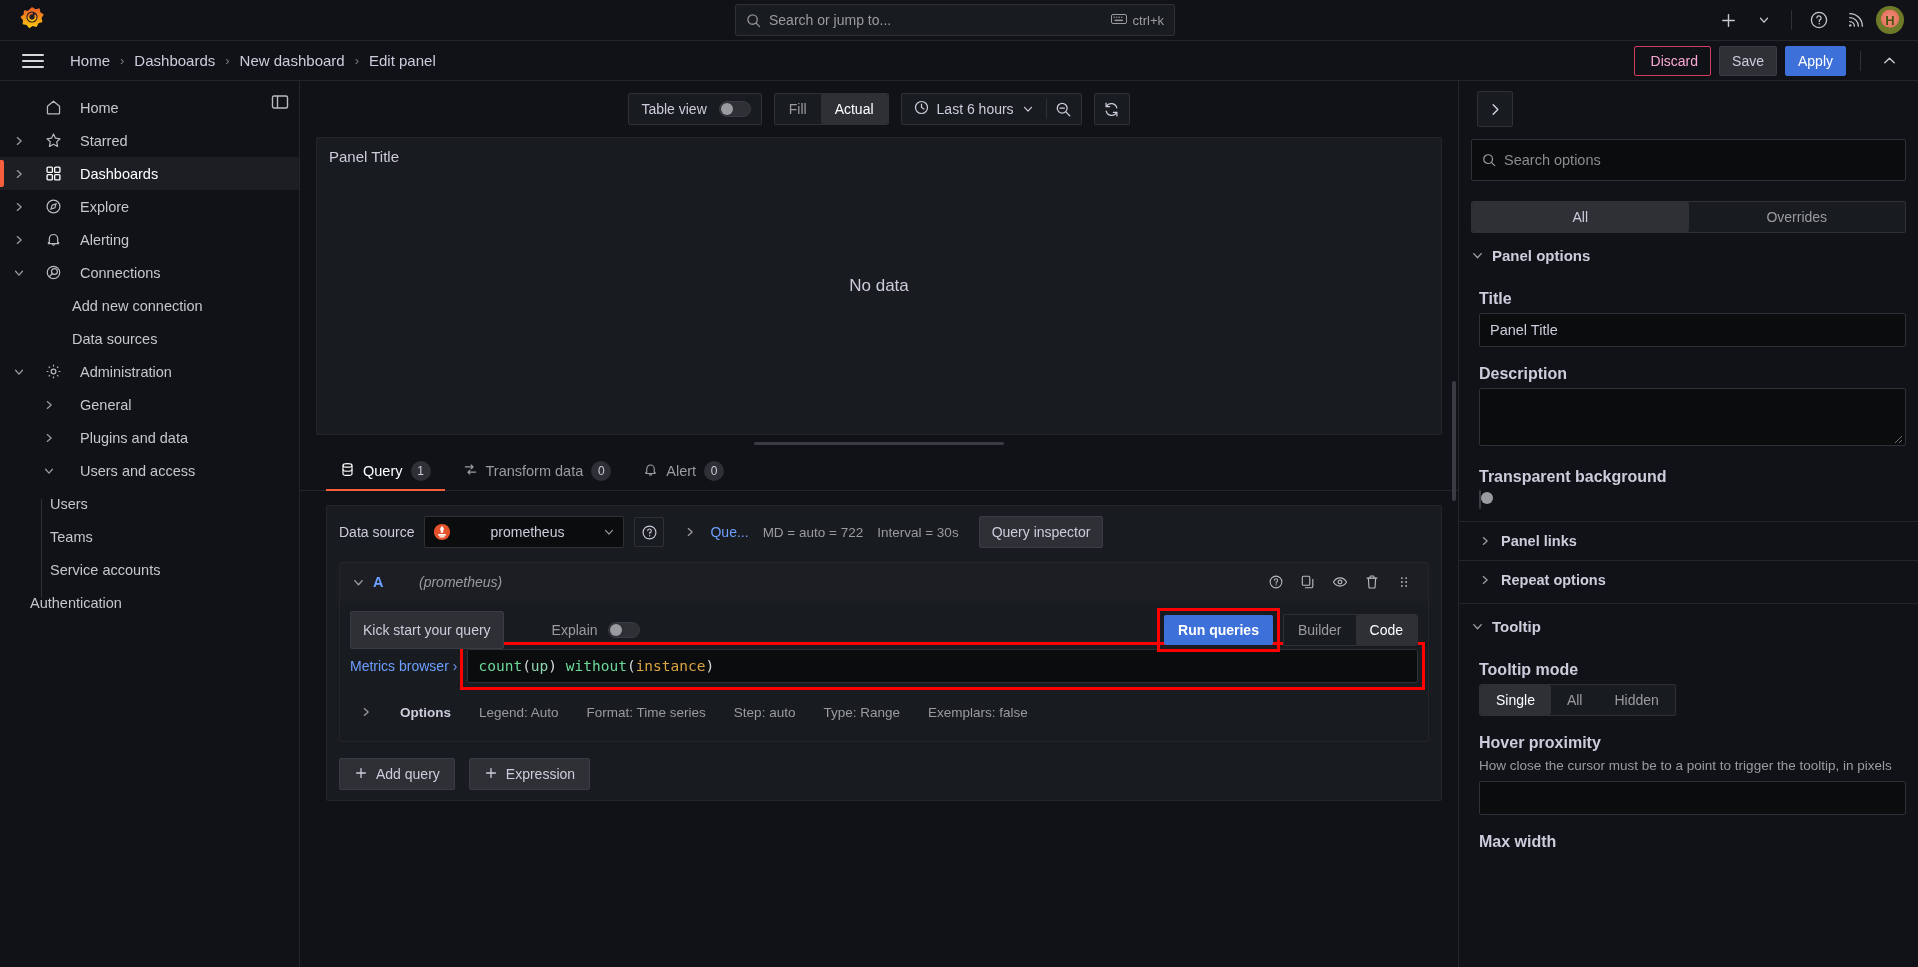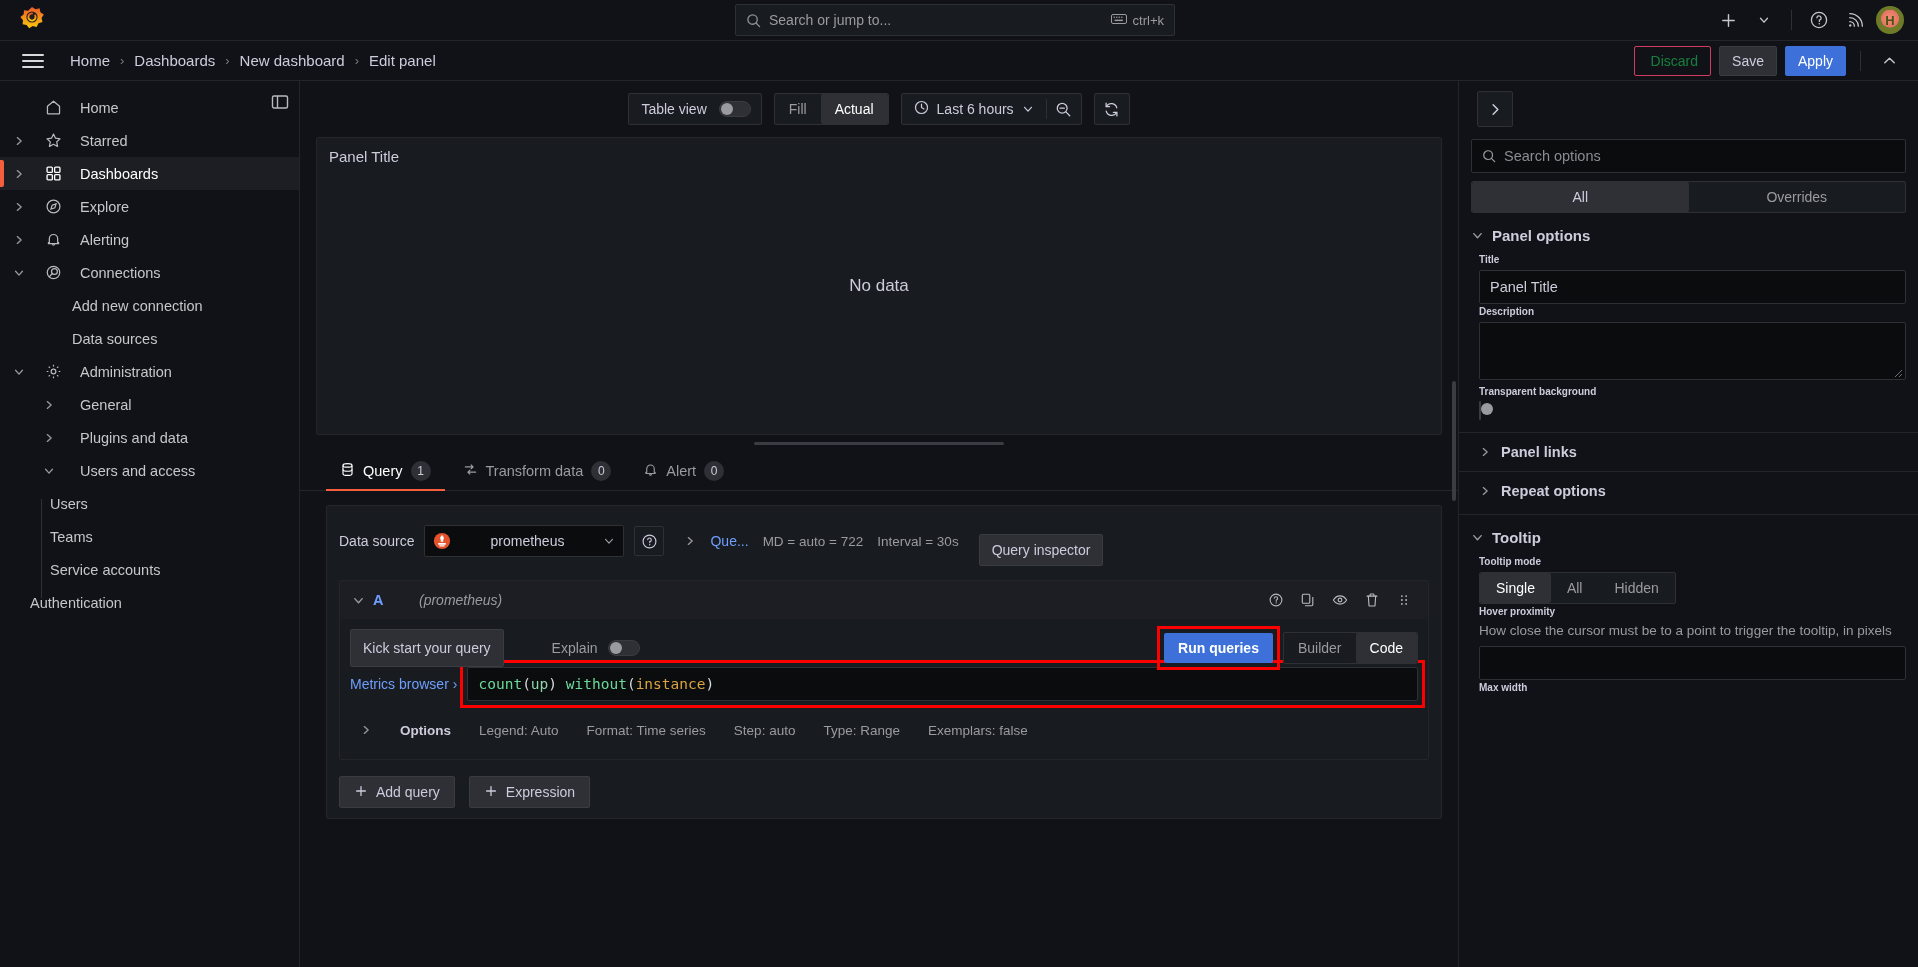--- a/index.html
+++ b/index.html
@@ -51,21 +51,21 @@
   .crumbs { display: flex; align-items: center; gap: 2px; font-size: 15px; }
   .crumb { color: #ccccdc; padding: 2px 6px; cursor: pointer; border-radius: 2px; }
   .crumb.current { color: #ccccdc; cursor: default; }
   .crumb-sep { color: #7b7c80; font-size: 13px; padding: 0 2px; }
   .crumbrow-right { position: absolute; right: 14px; display: flex; align-items: center; gap: 8px; }
   .btn {
     height: 30px; padding: 0 12px; border-radius: 2px; font-size: 14px;
     display: flex; align-items: center; cursor: pointer; border: 1px solid transparent;
     font-family: "Liberation Sans", sans-serif;
   }
-  .btn-discard { color: #15803d; border-color: #d03d60; background: transparent; padding-left: 16px; }
+  .btn-discard { color: #f9a8d4; border-color: #d03d60; background: transparent; padding-left: 16px; }
   .btn-save { color: #ccccdc; background: #2e3036; border-color: #3a3c43; }
   .btn-apply { color: #fff; background: #3d71d9; border-color: #3d71d9; font-weight: 500;}
   .collapse-caret { color: #b9babf; padding: 4px 6px; cursor: pointer; display:flex; }
   
   .body { display: flex; height: calc(967px - 81px); }
   
   .sidebar {
     width: 300px; flex: 0 0 300px; background: #111217;
     border-right: 1px solid #23252b; padding-top: 10px;
     overflow: hidden; position: relative;
@@ -153,21 +153,21 @@
   .ds-name { font-size:14px; color:#ccccdc; flex:1 1 auto;margin-left:31px;}
   .help-circle { width:30px;height:30px;border:1px solid #2e3036;border-radius:2px;display:flex;align-items:center;justify-content:center;color:#ccccdc;cursor:pointer;background:#181b1f;}
   .qopts {
     display:flex; align-items:center; gap: 14px; height: 32px; padding: 0 10px;
     background:#181b1f; border-radius:2px; cursor:pointer;
   }
   .qopts .lnk { color:#6e9fff; font-size:14px; }
   .qopts .meta { color:#9a9ba1; font-size:13.5px; }
   .qinspector {
     height:32px; padding: 4px 12px; display:flex; align-items:center; font-size:14px;
-    color:#ccccdc; background:#2e3036; border-radius:2px; cursor:pointer; border:1px solid #3a3c43;margin-top:18px;
+    color:#ccccdc; background:#2e3036; border-radius:2px; cursor:pointer; border:1px solid #3a3c43;
   }
   .qrow { margin-top: 14px; background:#181b1f; border:1px solid #23252b; border-radius:2px; }
   .qrow-head { display:flex; align-items:center; height: 38px; padding: 0 10px; background:#1c1e23; }
   .qrow-caret { color:#9a9ba1; padding: 0 8px 0 2px; cursor:pointer; display:flex;}
   .qrow-ref { color:#6e9fff; font-weight:600; font-size:14.5px; width: 46px;}
   .qrow-ds { color:#9a9ba1; font-style:italic; font-size:14px; }
   .qrow-icons { margin-left:auto; display:flex; align-items:center; gap: 4px; }
   .qicon { width:28px;height:28px;display:flex;align-items:center;justify-content:center;color:#b9babf;cursor:pointer;}
   .qbody { padding: 10px; }
   .qbody-row1 { display:flex; align-items:center; gap: 16px; position: relative; }
@@ -220,42 +220,42 @@
     flex:1 1 auto; height: 36px; background:#181b1f; border:1px solid #2e3036; border-radius:2px;
     display:flex; align-items:center; padding: 0 10px; gap: 10px; cursor:pointer;
   }
   .viz-thumb { width: 22px; height: 16px; flex:0 0 auto; border-radius:2px; overflow:hidden;}
   .viz-name { font-size:15px; font-weight:600; color:#ccccdc; flex:1 1 auto; }
   .viz-toggle-btn {
     width:36px; height:36px; margin-left:6px; background:#181b1f; border:1px solid #2e3036;
     border-radius:2px; display:flex;align-items:center;justify-content:center;color:#ccccdc;cursor:pointer;
   }
   .opt-search {
-    margin: 12px 12px 0 12px; height: 34px; background:#0b0c0e; border:1px solid #2e3036;
+    margin: 12px 12px 12px 12px; height: 42px; background:#0b0c0e; border:1px solid #2e3036;
     border-radius:2px; display:flex; align-items:center; padding: 0 10px; gap: 8px;
   }
   .opt-search input {
     background:transparent;border:none;outline:none;color:#ccccdc;font-size:14.5px;flex:1;
     font-family:"Liberation Sans", sans-serif;
   }
   .opt-search input::placeholder { color:#8b8c91; }
   .allover {
     margin: 8px 12px 0 12px; display:flex; height: 32px;
     border:1px solid #2e3036; border-radius:2px; background:#181b1f;
   }
   .allover div { flex:1; display:flex; align-items:center; justify-content:center; font-size:14px; color:#9a9ba1; cursor:pointer;}
   .allover div.sel { background:#2e3036; color:#ccccdc; border-radius:2px; }
   .opt-scroll { flex:1 1 auto; overflow:hidden; padding: 0 0 10px 0; }
   .opt-section-head {
     display:flex; align-items:center; gap: 8px; padding: 14px 12px 8px 12px;
     font-size:15px; font-weight:600; color:#ccccdc; cursor:pointer;
   }
   .opt-section-head .caret { color:#9a9ba1; display:flex;}
   .opt-field { padding: 0 12px 0 20px; }
-  .opt-label { font-size:10px; font-weight:600; color:#ccccdc; margin: 2px 0 5px 0; }
+  .opt-label { font-size:16px; font-weight:600; color:#ccccdc; margin: 18px 0 5px 0; }
   .opt-desc { font-size:13.5px; color:#9a9ba1; line-height: 1.35; margin-bottom: 6px; }
   .opt-input {
     width:100%; height:34px; background:#0b0c0e; border:1px solid #2e3036; border-radius:2px;
     color:#ccccdc; font-size:14.5px; padding: 0 10px; outline:none;
     font-family:"Liberation Sans", sans-serif;
   }
   .opt-textarea {
     width:100%; height:58px; background:#0b0c0e; border:1px solid #2e3036; border-radius:2px;
     color:#ccccdc; font-size:14.5px; padding: 8px 10px; outline:none; resize:none; position:relative;
     font-family:"Liberation Sans", sans-serif;

